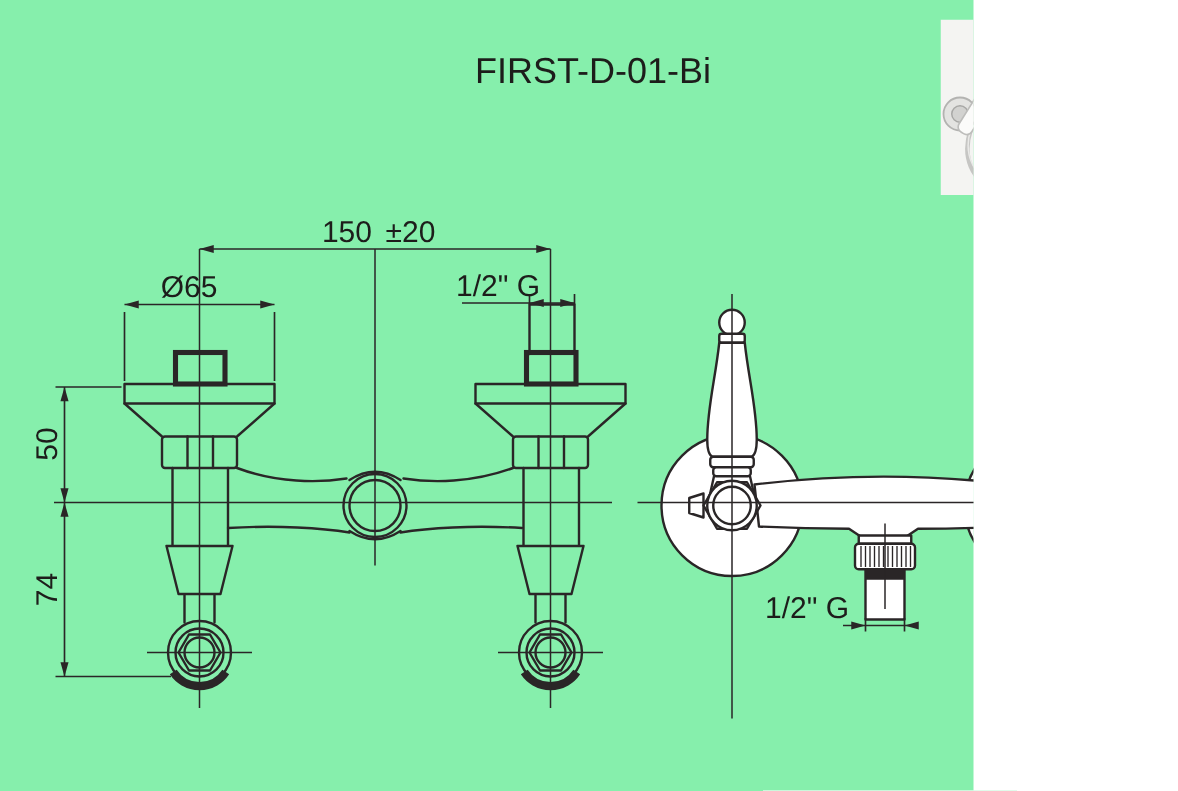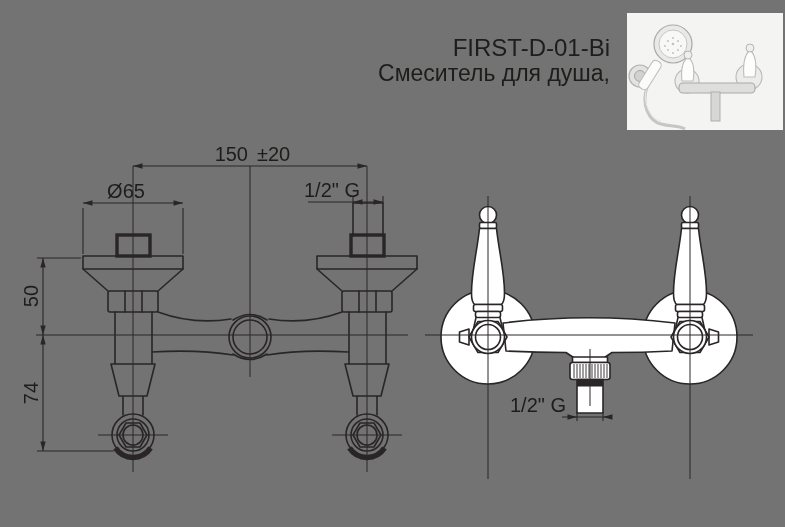--- a/index.html
+++ b/index.html
@@ -1,16 +1,16 @@
 <!DOCTYPE html>
 <html><head>
 <meta charset="utf-8">
 <style>
   html,body{margin:0;padding:0;background:#ffffff;}
-  #page{position:relative;width:785px;height:527px;background:#737373;overflow:hidden;
+  #page{position:relative;width:649px;height:527px;background:#86efac;overflow:hidden;
         font-family:"Liberation Sans",sans-serif;}
   #hdr{position:absolute;top:34px;right:175px;text-align:right;color:#1d1d1b;}
   #hdr .model{font-size:24px;line-height:27px;letter-spacing:0;}
   #hdr .sub{font-size:23px;line-height:25px;}
   svg{position:absolute;left:0;top:0;}
   #photo{position:absolute;left:627px;top:13px;}
   .ln{stroke:#2a2627;stroke-width:1.6;fill:none;stroke-linecap:round;stroke-linejoin:round;}
   .thick{stroke:#2a2627;stroke-width:3.4;fill:none;stroke-linejoin:miter;}
   .cl{stroke:#2a2627;stroke-width:1;fill:none;}
   .dim{stroke:#2a2627;stroke-width:1.1;fill:none;}
@@ -20,21 +20,20 @@
   .hatch{stroke:#2a2627;stroke-width:.9;}
   .blk{fill:#2a2627;stroke:none;}
 </style>
 </head>
 <body>
 
 <div id="page">
 
   <div id="hdr">
     <div class="model">FIRST-D-01-Bi</div>
-    <div class="sub">Смеситель для душа,</div>
   </div>
 
   <svg id="photo" width="156" height="117" viewBox="0 0 156 117">
     <rect x="0" y="0" width="156" height="117" fill="#f4f4f2"></rect>
 
     <circle cx="13" cy="63" r="11" fill="#e3e3e1" stroke="#b3b3b1" stroke-width="1.2"></circle>
     <circle cx="13" cy="63" r="5.5" fill="#d2d2d0" stroke="#a8a8a6" stroke-width="1"></circle>
 
     <path d="M20 74 C14 92 22 108 34 111 C44 114 52 112 58 116" stroke="#c6c6c4" stroke-width="3" fill="none"></path>
     <path d="M20 74 C15 90 23 105 34 108" stroke="#e9e9e7" stroke-width="1" fill="none"></path>

